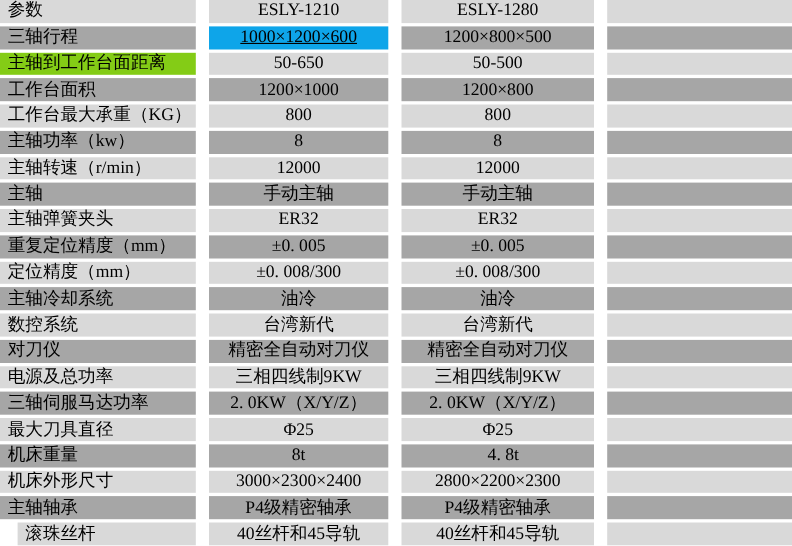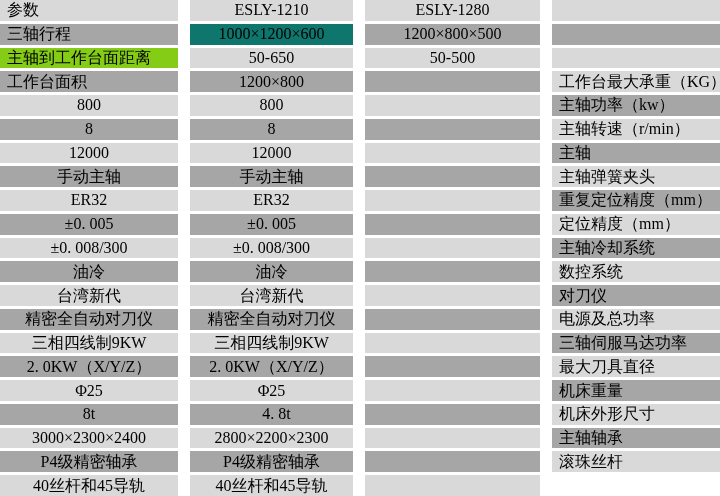--- a/index.html
+++ b/index.html
@@ -44,28 +44,29 @@
 </style>
 </head>
 <body style="color: rgb(0, 0, 0);">
 
 <div id="spec-table" style="background: rgb(255, 255, 255);">
     <div class="cell label light" style="background: rgb(217, 217, 217);">参数</div>
     <div class="cell value light" style="background: rgb(217, 217, 217);">ESLY-1210</div>
     <div class="cell value light" style="background: rgb(217, 217, 217);">ESLY-1280</div>
     <div class="cell value light" style="background: rgb(217, 217, 217);"></div>
     <div class="cell label dark" style="background: rgb(166, 166, 166);">三轴行程</div>
-    <div class="cell value dark" style="background: #0f766e;">1000×1200×600</div>
+    <div class="cell value dark" style="background: #0ea5e9; text-decoration: underline;">1000×1200×600</div>
     <div class="cell value dark" style="background: rgb(166, 166, 166);">1200×800×500</div>
     <div class="cell value dark" style="background: rgb(166, 166, 166);"></div>
     <div class="cell label light" style="background: #84cc16;">主轴到工作台面距离</div>
     <div class="cell value light" style="background: rgb(217, 217, 217);">50-650</div>
     <div class="cell value light" style="background: rgb(217, 217, 217);">50-500</div>
     <div class="cell value light" style="background: rgb(217, 217, 217);"></div>
     <div class="cell label dark" style="background: rgb(166, 166, 166);">工作台面积</div>
+    <div class="cell value dark" style="background: rgb(166, 166, 166);">1200×1000</div>
     <div class="cell value dark" style="background: rgb(166, 166, 166);">1200×800</div>
     <div class="cell value dark" style="background: rgb(166, 166, 166);"></div>
     <div class="cell label light" style="background: rgb(217, 217, 217);">工作台最大承重（KG）</div>
     <div class="cell value light" style="background: rgb(217, 217, 217);">800</div>
     <div class="cell value light" style="background: rgb(217, 217, 217);">800</div>
     <div class="cell value light" style="background: rgb(217, 217, 217);"></div>
     <div class="cell label dark" style="background: rgb(166, 166, 166);">主轴功率（kw）</div>
     <div class="cell value dark" style="background: rgb(166, 166, 166);">8</div>
     <div class="cell value dark" style="background: rgb(166, 166, 166);">8</div>
     <div class="cell value dark" style="background: rgb(166, 166, 166);"></div>
@@ -118,17 +119,17 @@
     <div class="cell value dark" style="background: rgb(166, 166, 166); padding-left: 10px;">4. 8t</div>
     <div class="cell value dark" style="background: rgb(166, 166, 166);"></div>
     <div class="cell label light" style="background: rgb(217, 217, 217);">机床外形尺寸</div>
     <div class="cell value light" style="background: rgb(217, 217, 217);">3000×2300×2400</div>
     <div class="cell value light" style="background: rgb(217, 217, 217);">2800×2200×2300</div>
     <div class="cell value light" style="background: rgb(217, 217, 217);"></div>
     <div class="cell label dark" style="background: rgb(166, 166, 166);">主轴轴承</div>
     <div class="cell value dark" style="background: rgb(166, 166, 166);">P4级精密轴承</div>
     <div class="cell value dark" style="background: rgb(166, 166, 166);">P4级精密轴承</div>
     <div class="cell value dark" style="background: rgb(166, 166, 166);"></div>
-    <div class="cell label light" style="background: rgb(217, 217, 217);">滚珠丝杆</div>
+    <div class="cell label light" style="background: rgb(217, 217, 217); margin-left: 16px;">滚珠丝杆</div>
     <div class="cell value light" style="background: rgb(217, 217, 217);">40丝杆和45导轨</div>
     <div class="cell value light" style="background: rgb(217, 217, 217);">40丝杆和45导轨</div>
     <div class="cell value light" style="background: rgb(217, 217, 217);"></div>
   </div>
 
 </body></html>

